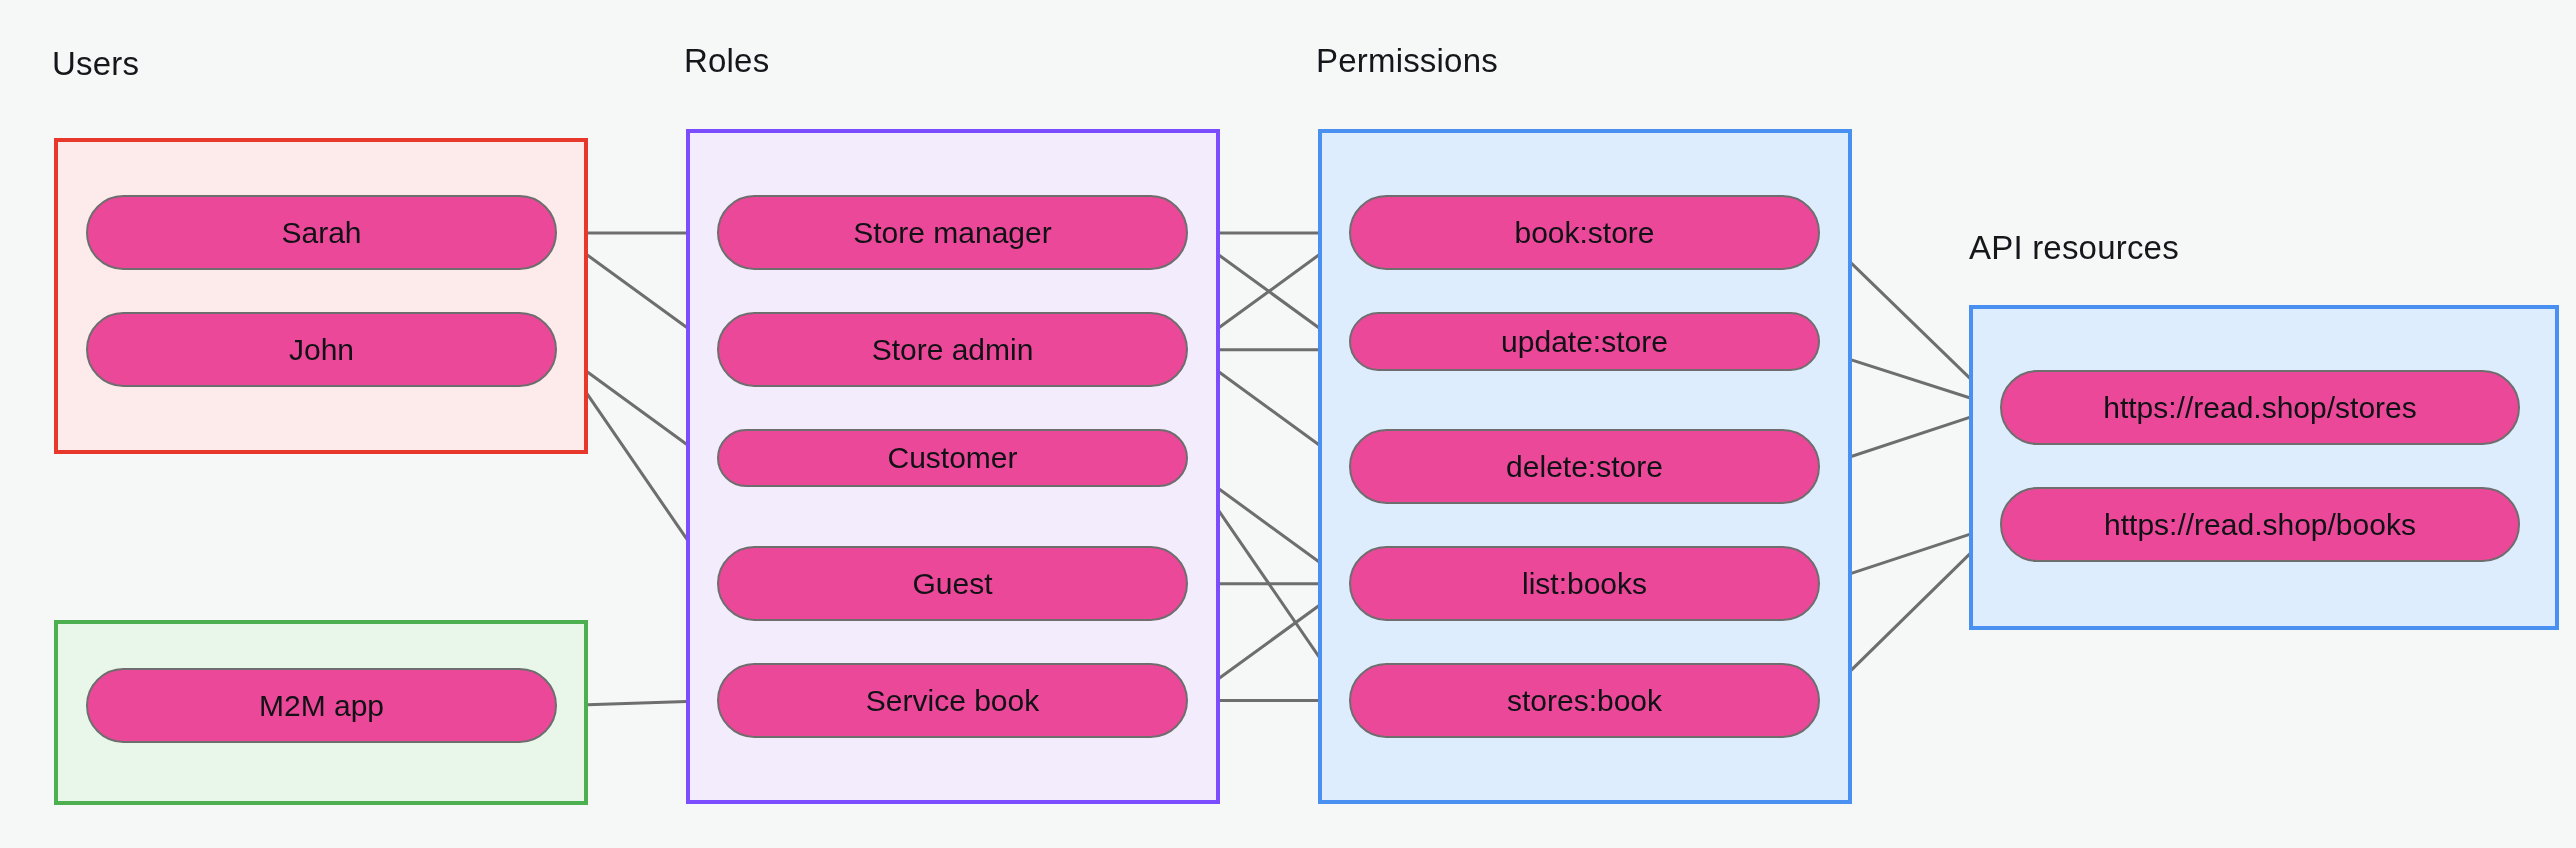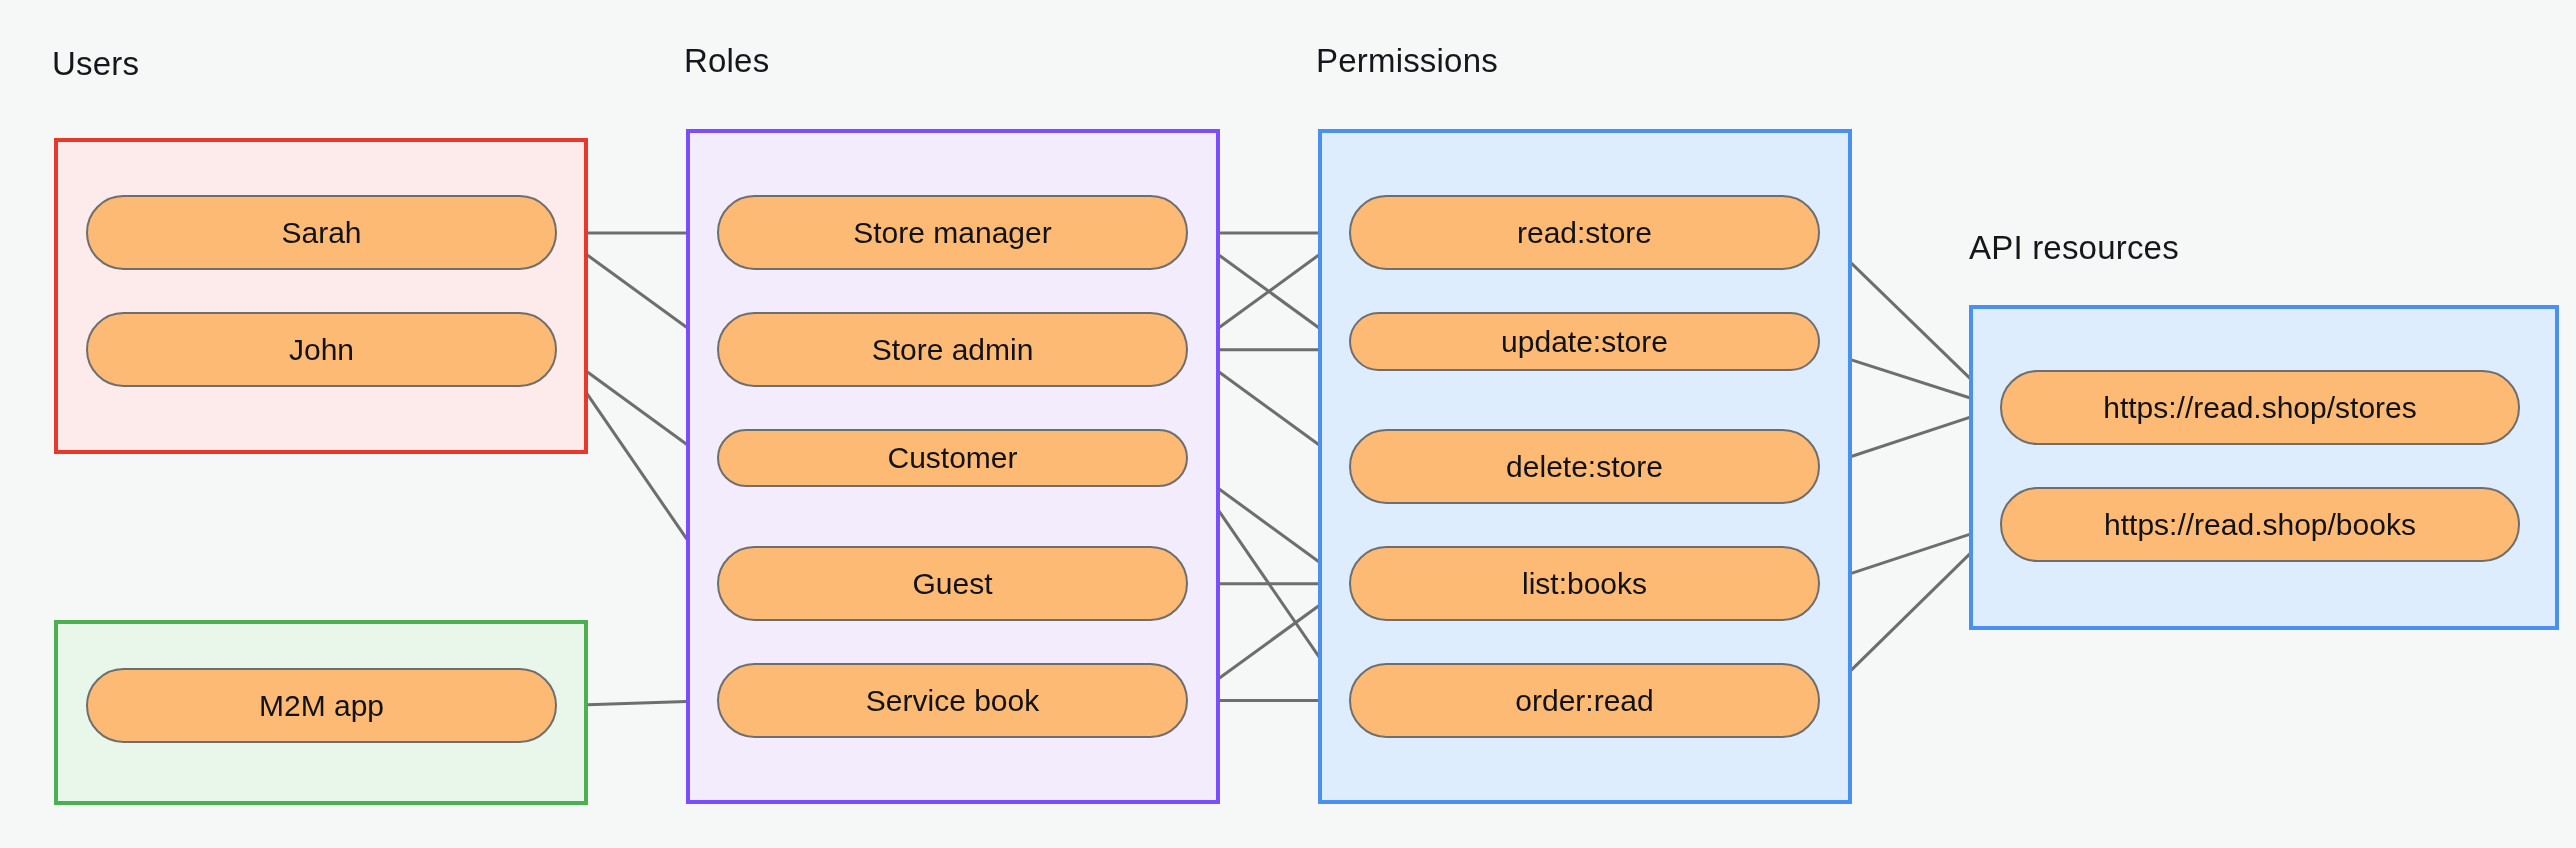--- a/index.html
+++ b/index.html
@@ -28,21 +28,21 @@
   }
   .box-users{background:#fdeaea;border-color:#e8372b;}
   .box-m2m{background:#e8f7e9;border-color:#4caf50;}
   .box-roles{background:#f3ecfd;border-color:#7c4dff;}
   .box-perms{background:#ddedfd;border-color:#4a90f0;}
   .box-api{background:#ddedfd;border-color:#4a90f0;}
 
   .node{
     position:absolute;
     box-sizing:border-box;
-    background:#fdba74;
+    background:#ec4899;
     border:2.6px solid #6e6e6e;
     border-radius:872px;
     display:flex;
     align-items:center;
     justify-content:center;
     font-size:30px;
     color:#101215;
     white-space:nowrap;
   }
 </style>
@@ -101,23 +101,23 @@
   <div class="node" id="node-john" style="left: 86px; top: 312px; width: 471px; height: 75px;">John</div>
 
   <div class="node" id="node-m2mapp" style="left: 86px; top: 668px; width: 471px; height: 75px;">M2M app</div>
 
   <div class="node" id="node-store-manager" style="left: 717px; top: 195px; width: 471px; height: 75px;">Store manager</div>
   <div class="node" id="node-store-admin" style="left: 717px; top: 312px; width: 471px; height: 75px;">Store admin</div>
   <div class="node" id="node-customer" style="left: 717px; top: 429px; width: 471px; height: 58px;">Customer</div>
   <div class="node" id="node-guest" style="left: 717px; top: 546px; width: 471px; height: 75px;">Guest</div>
   <div class="node" id="node-service-agent" style="left: 717px; top: 663px; width: 471px; height: 75px;">Service book</div>
 
-  <div class="node" id="node-read-store" style="left: 1349px; top: 195px; width: 471px; height: 75px;">read:store</div>
+  <div class="node" id="node-read-store" style="left: 1349px; top: 195px; width: 471px; height: 75px;">book:store</div>
   <div class="node" id="node-update-store" style="left: 1349px; top: 312px; width: 471px; height: 59px;">update:store</div>
   <div class="node" id="node-delete-store" style="left: 1349px; top: 429px; width: 471px; height: 75px;">delete:store</div>
   <div class="node" id="node-list-books" style="left: 1349px; top: 546px; width: 471px; height: 75px;">list:books</div>
-  <div class="node" id="node-order-book" style="left: 1349px; top: 663px; width: 471px; height: 75px;">order:read</div>
+  <div class="node" id="node-order-book" style="left: 1349px; top: 663px; width: 471px; height: 75px;">stores:book</div>
 
   <div class="node" id="node-stores-url" style="left: 2000px; top: 370px; width: 520px; height: 75px;">https://read.shop/stores</div>
   <div class="node" id="node-books-url" style="left: 2000px; top: 487px; width: 520px; height: 75px; text-align: right;">https://read.shop/books</div>
 
 </div>
 
 
 </body></html>

